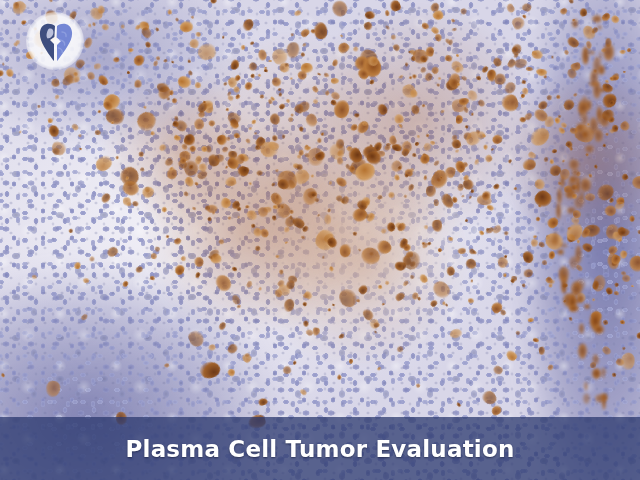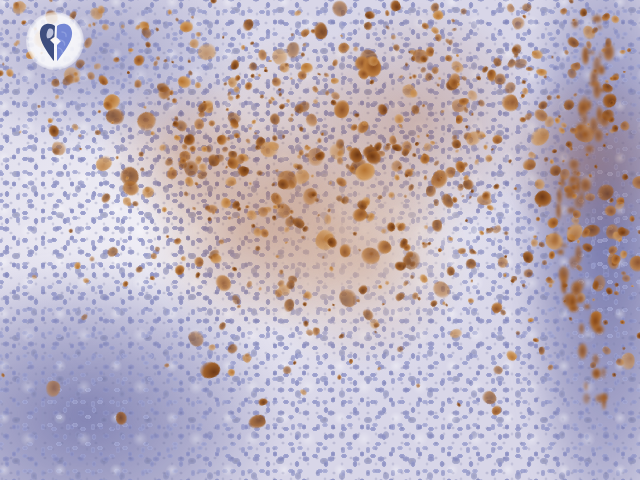--- a/index.html
+++ b/index.html
@@ -972,14 +972,17 @@
   <div class="logo-badge"></div>
   <svg class="logo-svg" viewBox="0 0 44 44">
     <path d="M21 6 C16 2, 7 3, 6 12 C5 21, 12 30, 19 40 L20 41 L20 24 L16 20 L20.4 17 Z" fill="#2f4076"></path>
     <path d="M14.5 9 C17.5 7.5, 19.8 9.5, 19.4 13 C19.1 15.8, 16.6 18.2, 13.6 18.6
              C12.2 16.8, 12 13.2, 14.5 9 Z" fill="#cfd4ec" opacity="0.85"></path>
     <path d="M23 6 C28 2, 37 3, 38 12 C39 21, 31 30, 24 40 L23 41 L23 25 L27 21 L22.6 17.5 Z" fill="#6a7ed2"></path>
     <path d="M28 12 C31 12, 32.5 14, 32 16.5 M26 20 C29 20.5, 31 22.5, 30.6 25
              M24.5 28 C27 28.5, 28.6 30.5, 28.2 32.5" stroke="#8e9fe0" stroke-width="1.4" fill="none" opacity=".75" stroke-linecap="round"></path>
   </svg>
 
+  <div class="caption-bar">
+    <div class="caption-text">Plasma Cell Tumor Evaluation</div>
+  </div>
 
 </div>
 
 </body></html>

